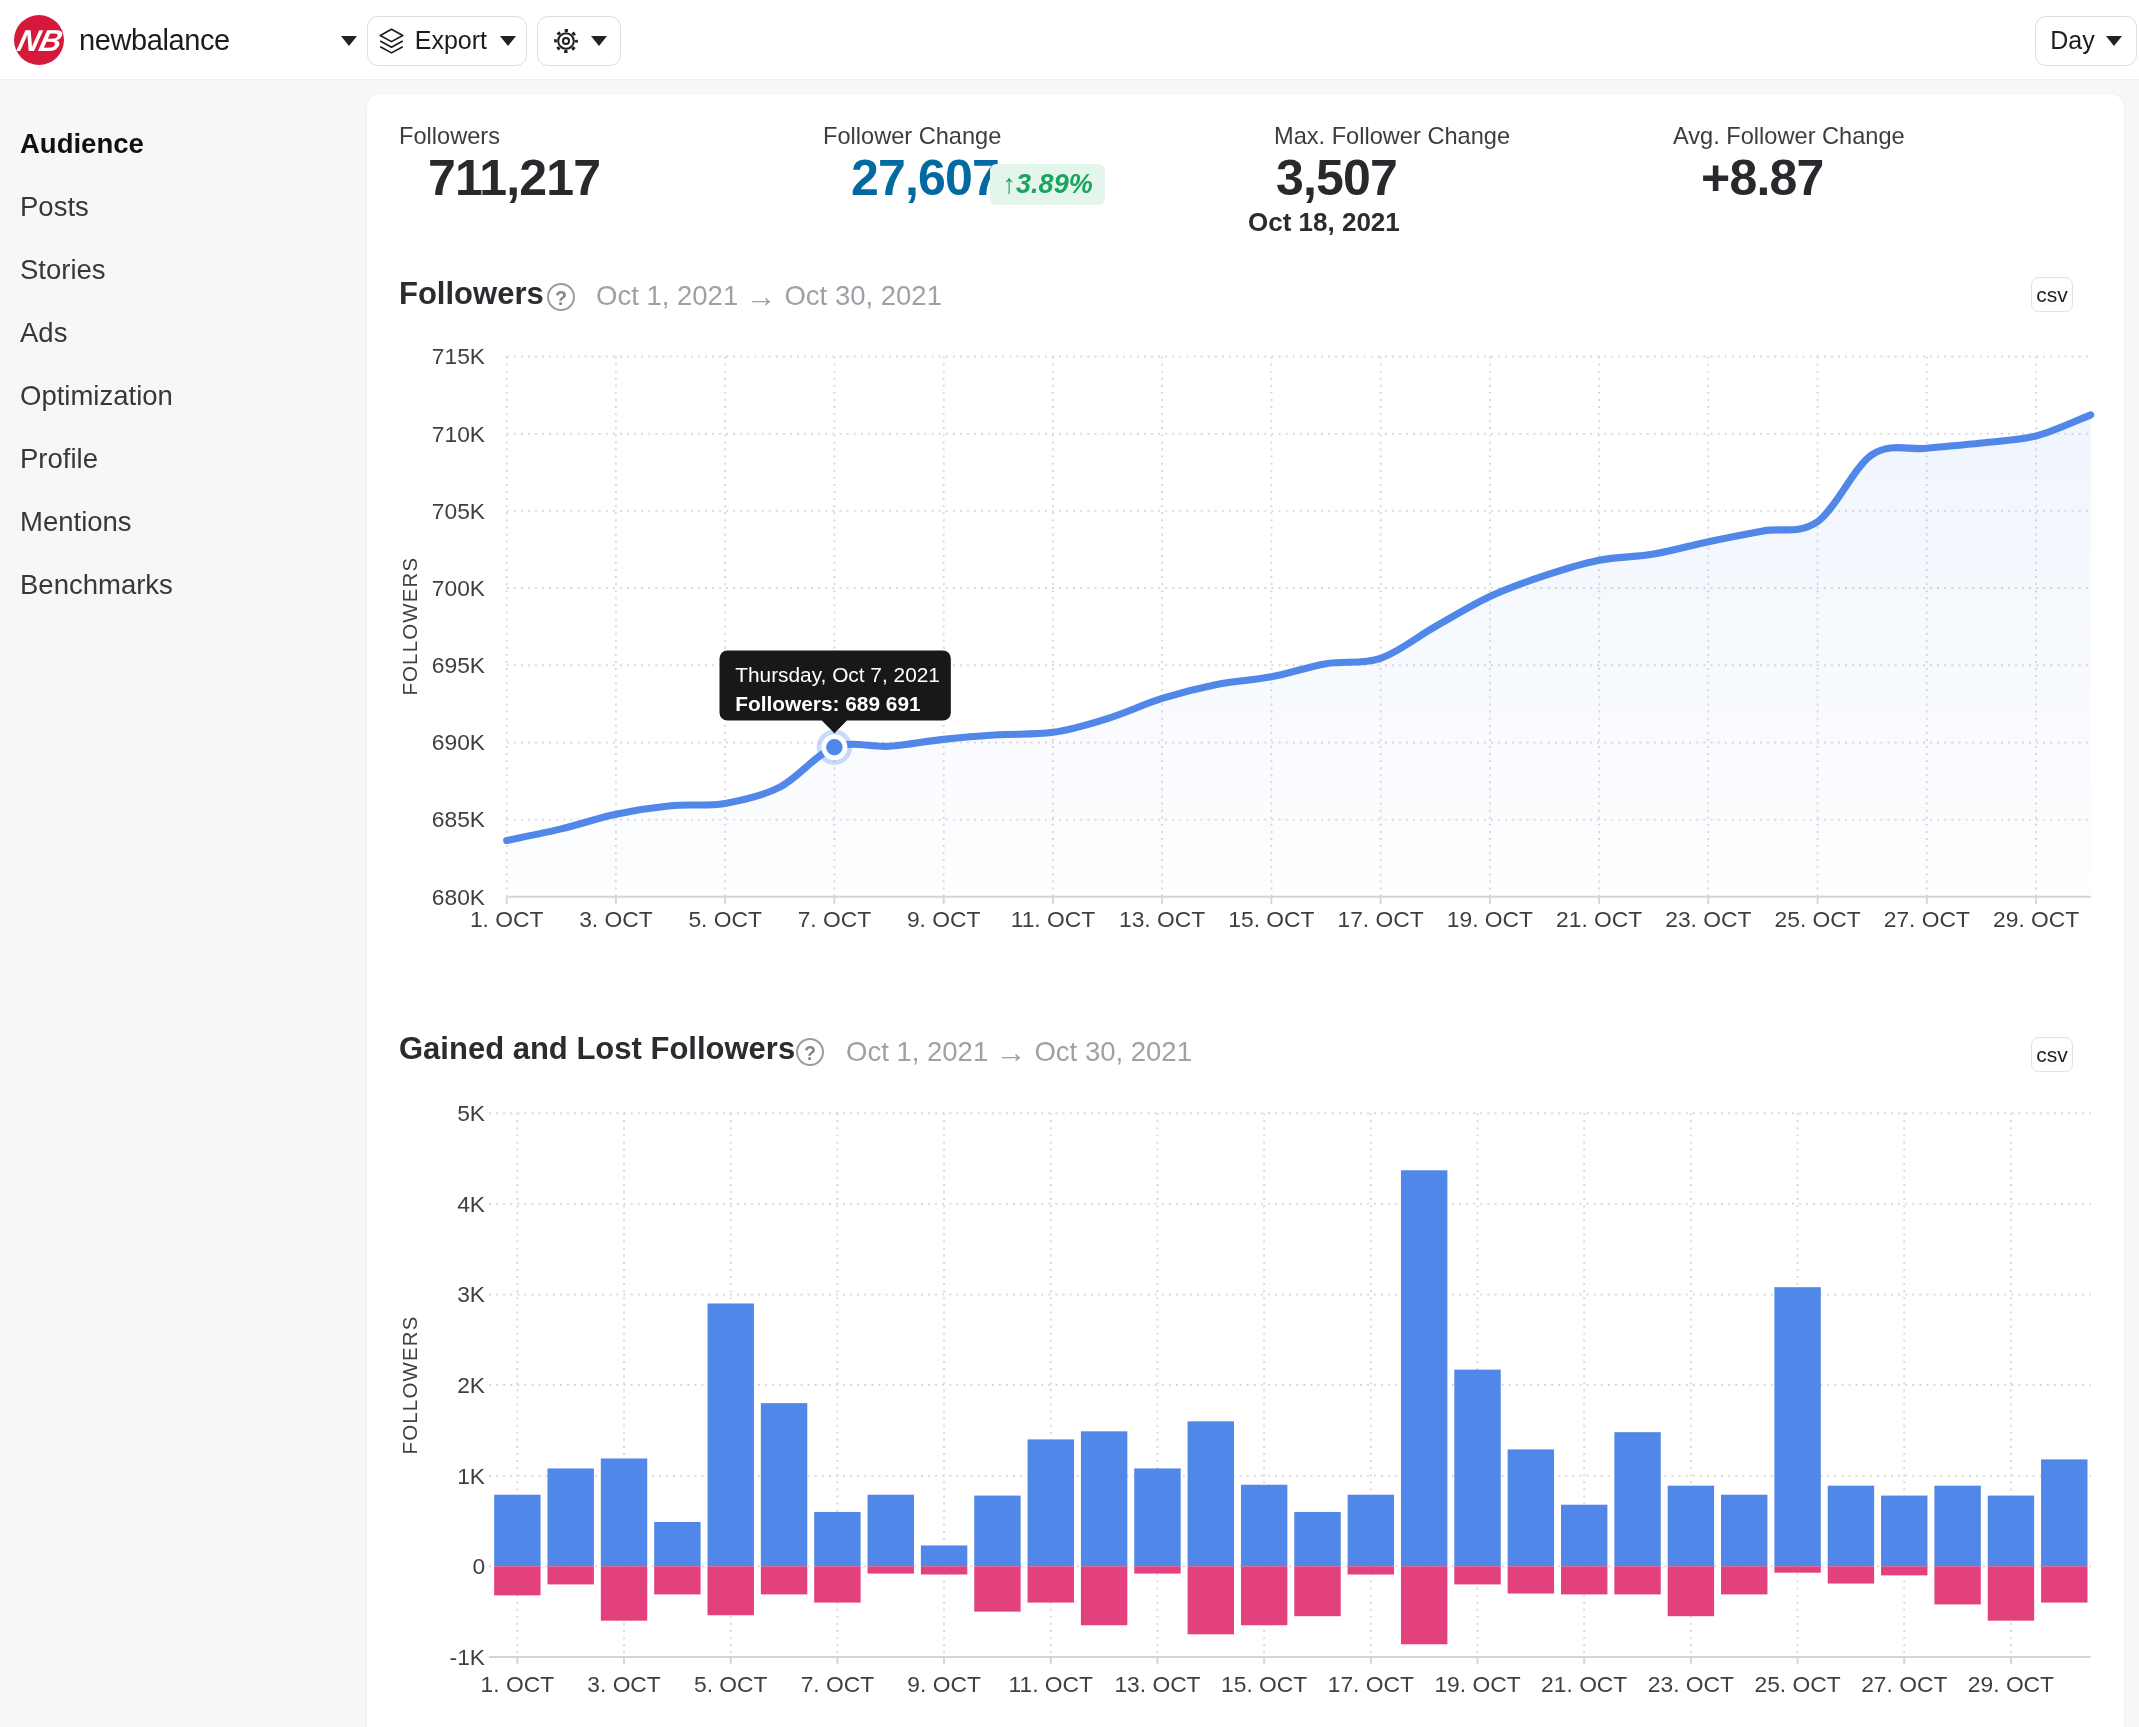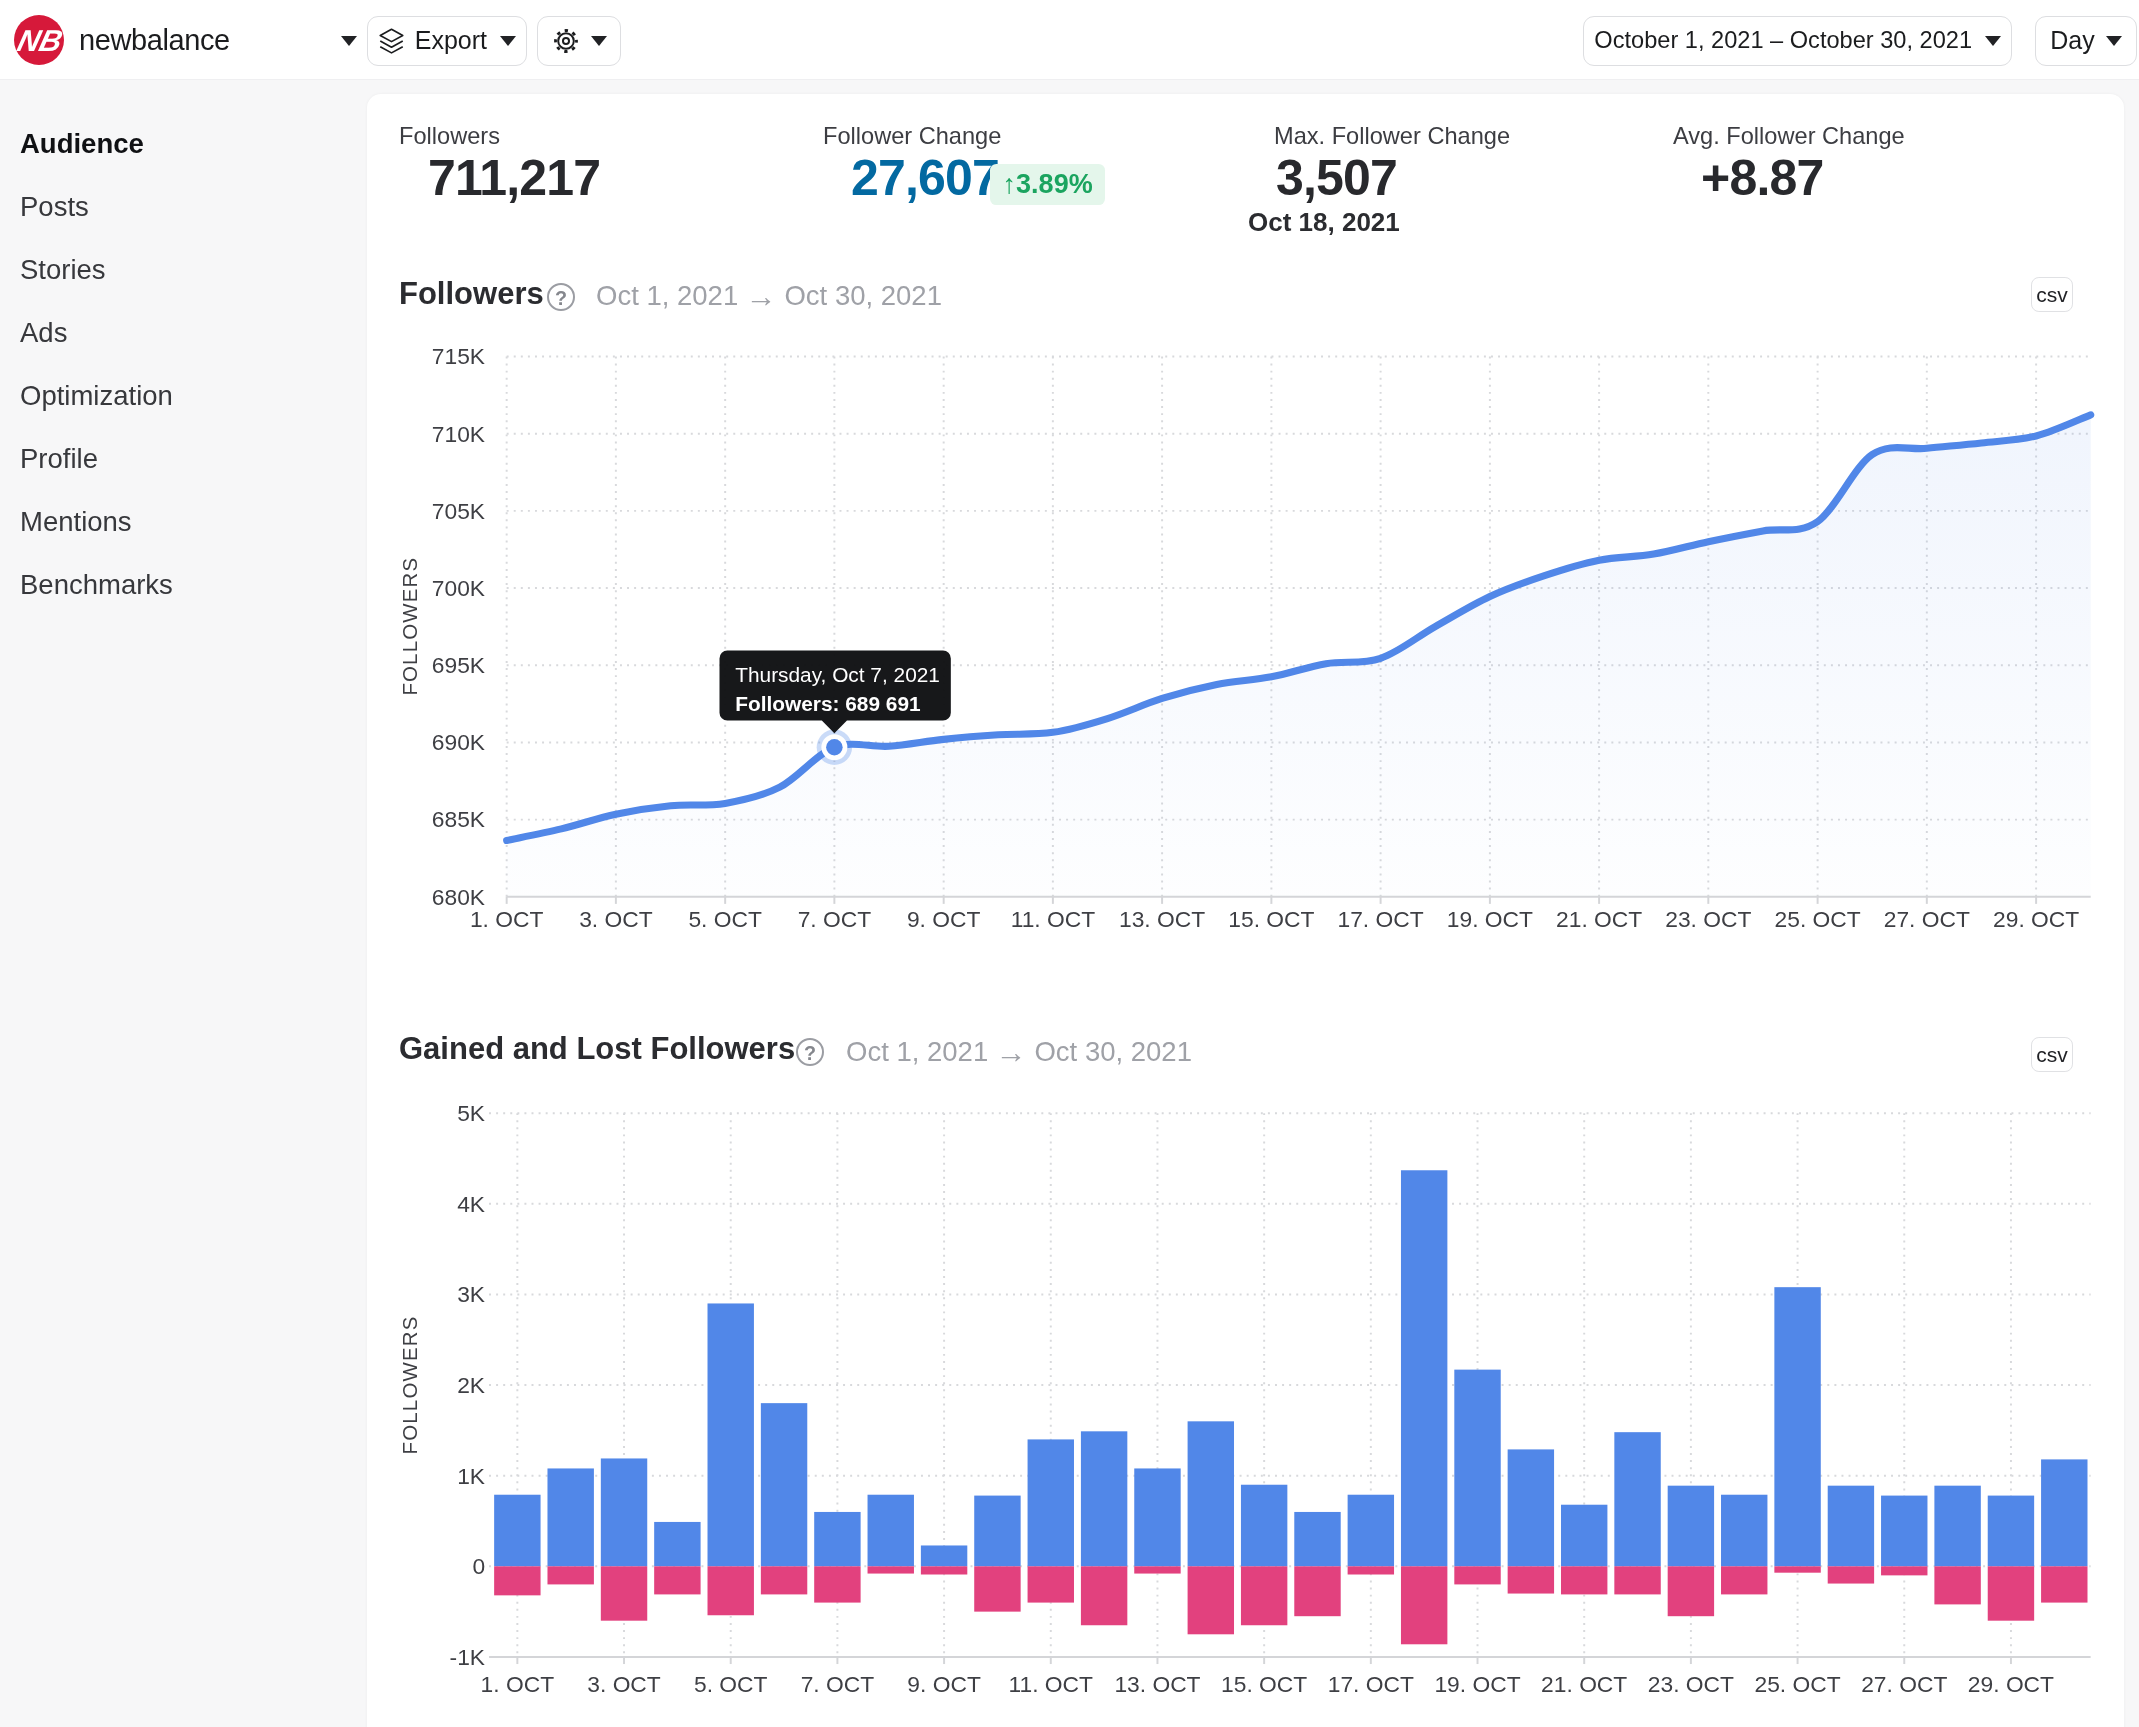--- a/index.html
+++ b/index.html
@@ -47,24 +47,20 @@
 
   <div class="btn" style="left:537px; top:15.7px; width:84px; height:50px;">
     <svg width="28" height="28" viewBox="0 0 24 24" fill="none" stroke="#1b1c1e">
       <circle cx="12" cy="12" r="9" stroke-width="2.4" stroke-dasharray="2.9 4.17" stroke-dashoffset="1.45"></circle>
       <circle cx="12" cy="12" r="6.7" stroke-width="1.7"></circle>
       <circle cx="12" cy="12" r="2.6" stroke-width="1.7"></circle>
     </svg>
     <span class="caret" style="margin-left:11px;"></span>
   </div>
 
-  <div class="btn" style="left:1583px; top:15.7px; width:429px; height:50px;">
-    <span style="font-size:23.6px; white-space:nowrap;">October 1, 2021 – October 30, 2021</span>
-    <span class="caret" style="margin-left:12.6px;"></span>
-  </div>
 
   <div class="btn" style="left:2035px; top:15.7px; width:102px; height:50px;">
     <span style="font-size:25px;">Day</span>
     <span class="caret" style="margin-left:11px;"></span>
   </div>
 </div>
 <div id="sidebar">
   <div class="nav" style="top:48px; font-weight:700; color:#101114;">Audience</div>
   <div class="nav" style="top:111px;">Posts</div>
   <div class="nav" style="top:174px;">Stories</div>
@@ -75,21 +71,21 @@
   <div class="nav" style="top:489px;">Benchmarks</div>
 </div>
 
 <div id="card"></div>
 <div class="statlab" style="left:399px; top:123px;">Followers</div>
 <div class="statval" style="left:400px; top:149px;">711,217</div>
 
 <div class="statlab" style="left:823px; top:123px;">Follower Change</div>
 <div class="statval" style="left:823px; top:149px; color:#0369a1;">27,607</div>
 <div class="abs" style="left:990px; top:164px; background:#e4f6eb; border-radius:6.3px; height:41px; padding:0 12.6px; display:flex; align-items:center;">
-  <span style="color:#1ba45f; font-size:27px; font-weight:700;">↑3.89%</span>
+  <span style="color:#1ba45f; font-size:27px; font-weight:700;font-style:italic;">↑3.89%</span>
 </div>
 
 <div class="statlab" style="left:1274px; top:123px;">Max. Follower Change</div>
 <div class="statval" style="left:1248px; top:149px;">3,507</div>
 <div class="abs" style="left:1248px; top:207px; font-size:26px; font-weight:700; color:#2b2c30;">Oct 18, 2021</div>
 
 <div class="statlab" style="left:1673px; top:123px;">Avg. Follower Change</div>
 <div class="statval" style="left:1673px; top:149px;">+8.87</div>
 
 <div class="sectitle" style="left:399px; top:276px;">Followers</div>

